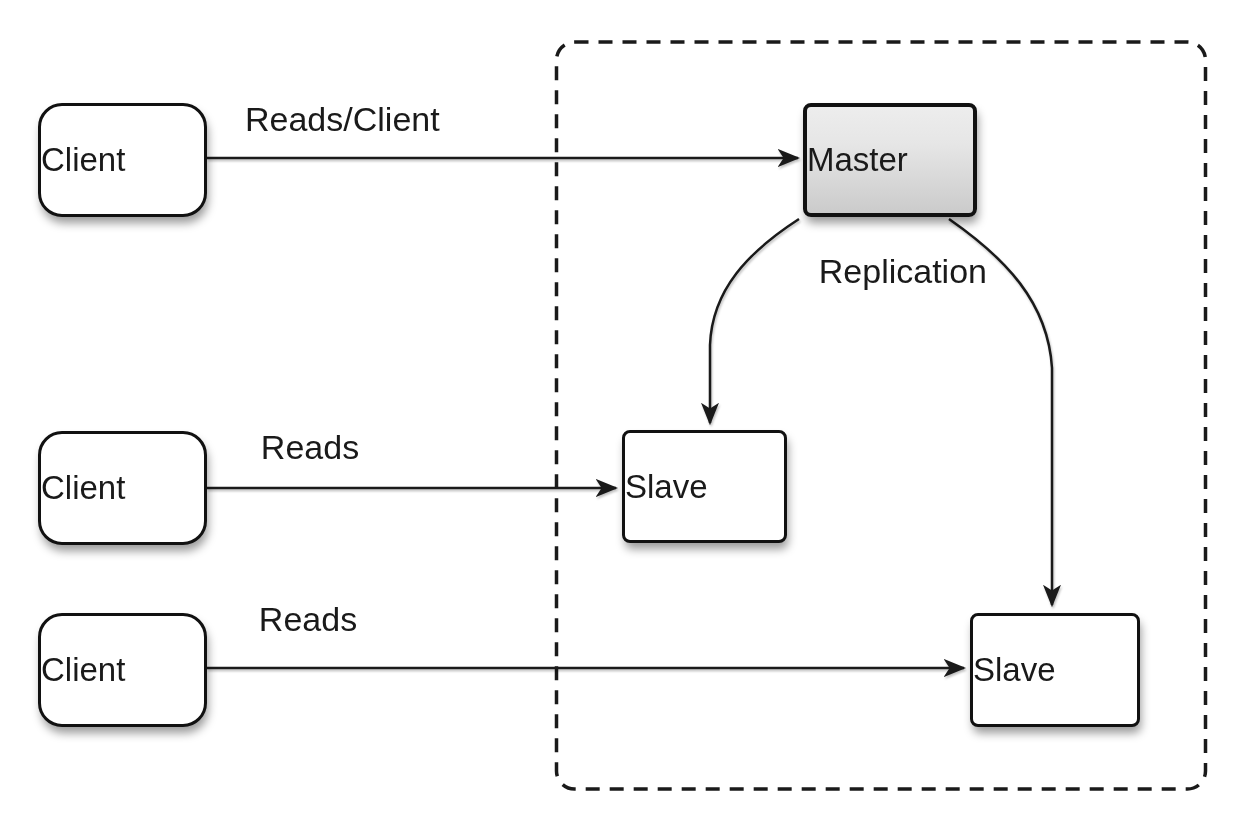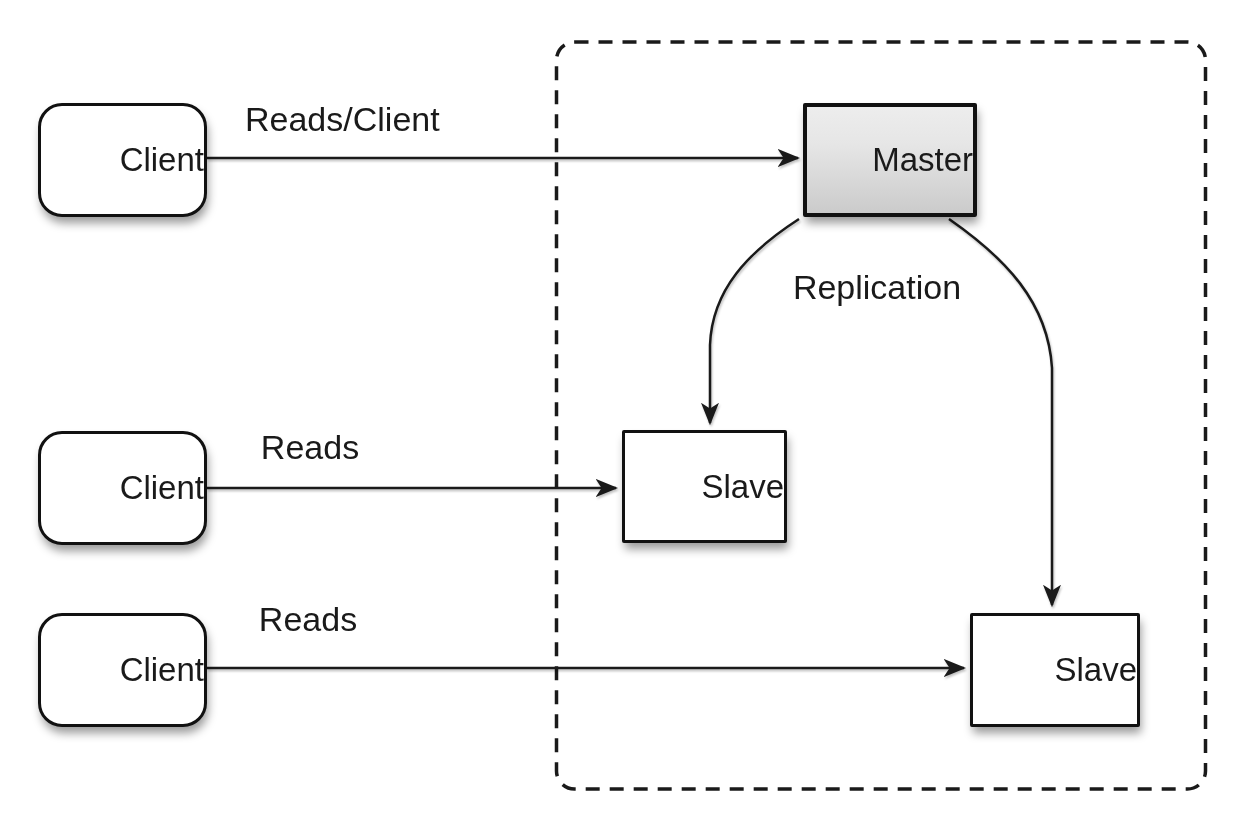--- a/index.html
+++ b/index.html
@@ -21,36 +21,36 @@
     width: 1246px;
     height: 839px;
   }
   .edges-group {
     filter: drop-shadow(1px 2.5px 1px rgba(0,0,0,0.25));
   }
   .node {
     position: absolute;
     display: flex;
     align-items: center;
-    justify-content: flex-end;
+    justify-content: flex-start;
     background: #ffffff;
     color: #1a1a1a;
     font-size: 33px;
     box-sizing: border-box;
     box-shadow: 2px 7px 10px -1px rgba(0,0,0,0.40);
   }
   .node-client {
     width: 169px;
     height: 114px;
     border: 3.5px solid #111111;
     border-radius: 24px;
   }
   .node-rect {
     border: 3px solid #111111;
-    border-radius: 2px;
+    border-radius: 8px;
   }
   .node-master {
     left: 803px; top: 103px;
     width: 174px; height: 114px;
     border-width: 4px;
     background: linear-gradient(180deg, #ededed 0%, #e6e6e6 35%, #cbcbcb 100%);
   }
   .node-slave-left  { left: 622px; top: 430px; width: 165px; height: 113px; }
   .node-slave-right { left: 970px; top: 613px; width: 170px; height: 114px; }
   .client-top    { left: 38px; top: 103px; }
@@ -59,21 +59,21 @@
   .edge-label {
     position: absolute;
     color: #1a1a1a;
     font-size: 34px;
     text-align: center;
     white-space: nowrap;
   }
   .label-reads-writes { left: 245px; top: 100px; width: 190px; }
   .label-reads-mid    { left: 250px; top: 428px; width: 120px; }
   .label-reads-bottom { left: 248px; top: 600px; width: 120px; }
-  .label-replication  { left: 767px; top: 268px; width: 220px; }
+  .label-replication  { left: 767px; top: 252px; width: 220px; text-align: right; }
 </style>
 </head>
 <body>
 
 <div class="stage">
 
   <svg class="svg-layer" viewBox="0 0 1246 839" xmlns="http://www.w3.org/2000/svg">
     <defs>
       <marker id="arrowhead" viewBox="0 0 10 8" refX="9" refY="4" markerWidth="9" markerHeight="7.2" orient="auto-start-reverse">
         <path d="M0,0 L10,4 L0,8 L2.6,4 Z" fill="#1a1a1a"></path>

